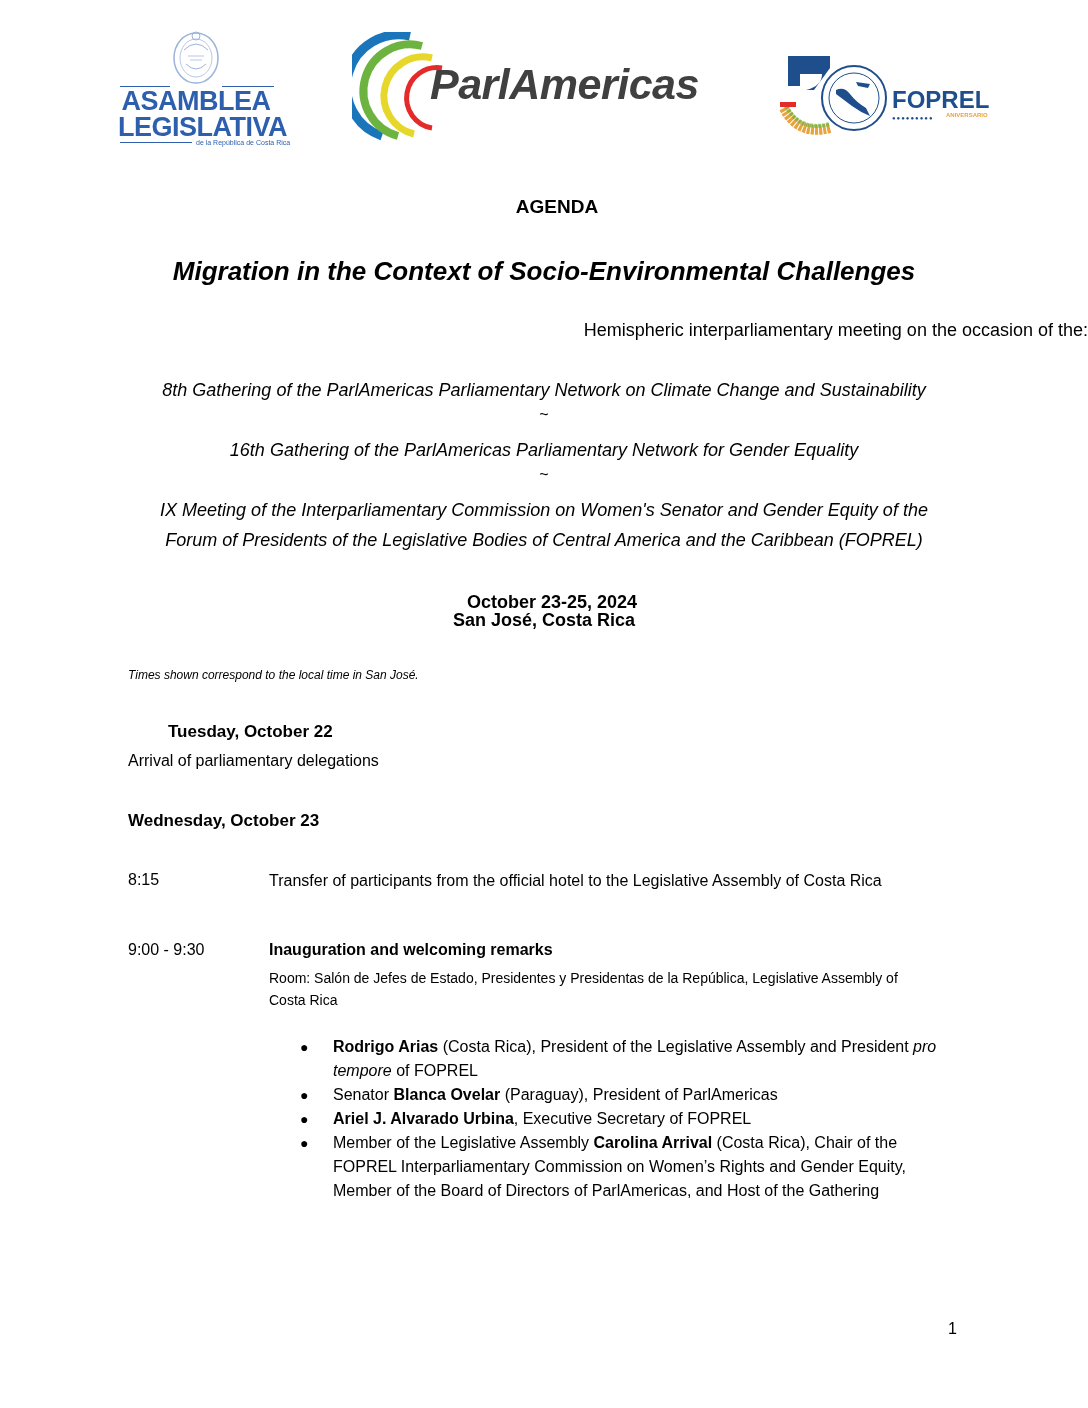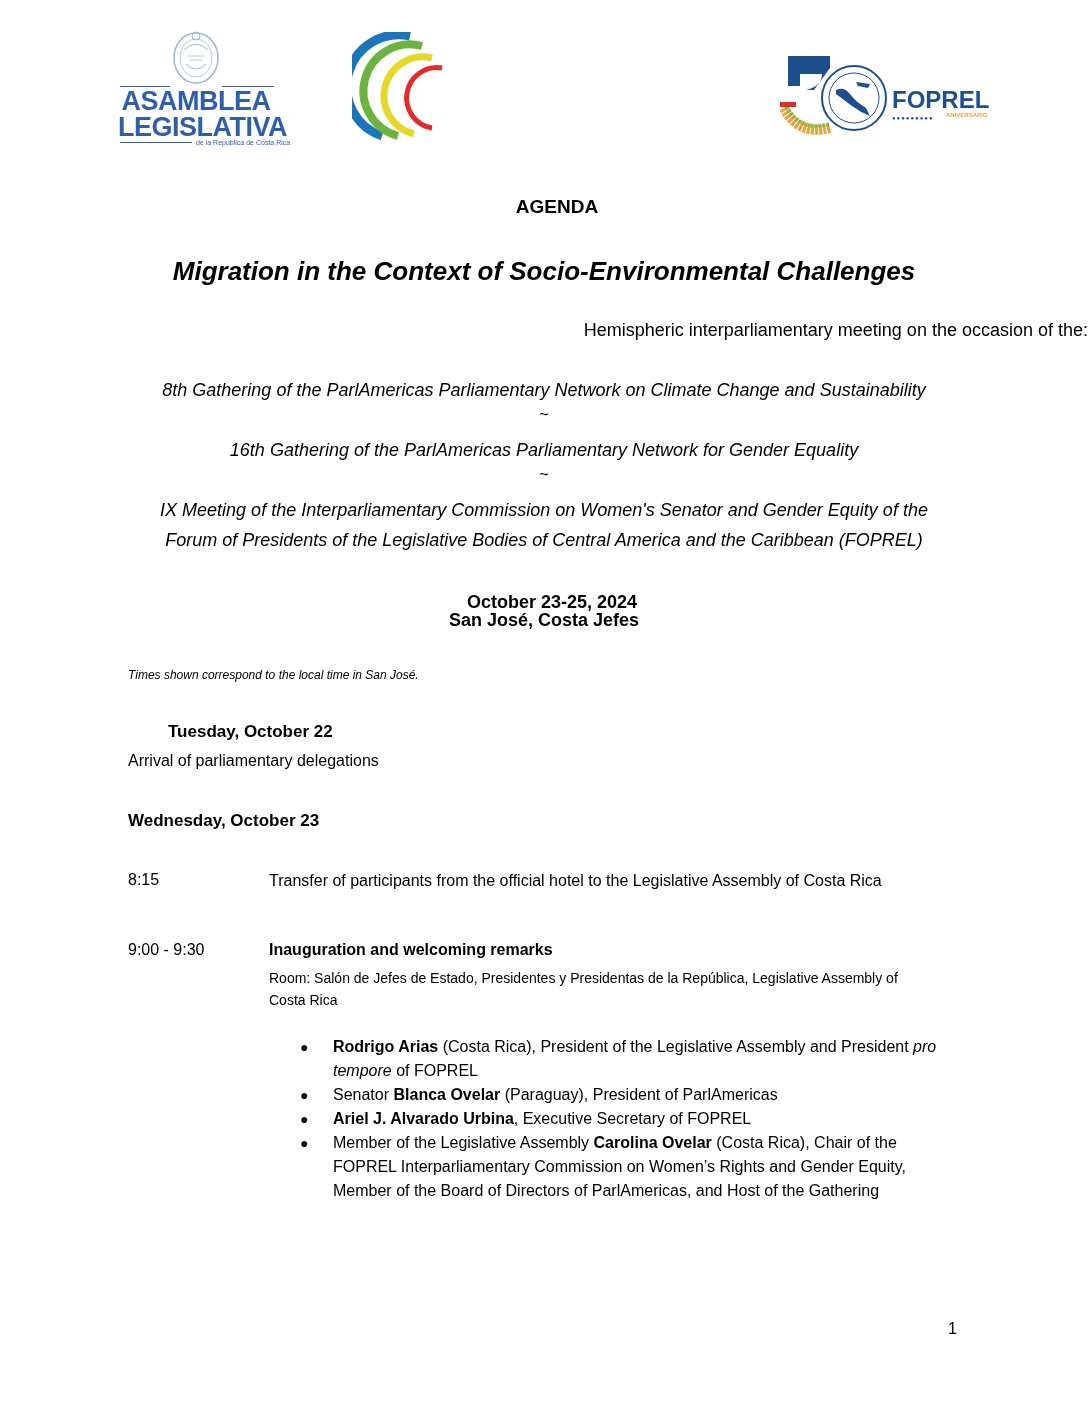--- a/index.html
+++ b/index.html
@@ -93,20 +93,21 @@
   <div class="asamblea-sub">de la República de Costa Rica</div>
 </div>
 
 <div class="abs logo-parl">
   <svg style="position:absolute;left:0;top:0" width="110" height="110" viewBox="0 0 110 110">
     <path d="M58 4 A52 52 0 0 0 30 104" fill="none" stroke="#1B75BB" stroke-width="9"></path>
     <path d="M70 14 A42 42 0 0 0 46 104" fill="none" stroke="#6DB33F" stroke-width="8"></path>
     <path d="M80 26 A32 32 0 0 0 62 102" fill="none" stroke="#E6D72A" stroke-width="7"></path>
     <path d="M90 36 A24 24 0 0 0 80 96" fill="none" stroke="#E52A2A" stroke-width="5"></path>
   </svg>
+  <div class="parl-text">ParlAmericas</div>
 </div>
 
 <div class="abs logo-foprel">
   <svg style="position:absolute;left:0;top:0" width="112" height="84" viewBox="0 0 112 84">
     <path d="M10 4 L52 4 L52 16 L36 38 L28 38 Q44 34 44 22 L22 22 L22 34 L10 34 Z" fill="#1F4E8C"></path>
     <path d="M6 56 Q20 84 52 76" fill="none" stroke="#E8A33D" stroke-width="10" stroke-dasharray="3 1"></path>
     <path d="M8 54 Q22 80 52 72" fill="none" stroke="#6DB33F" stroke-width="4" stroke-dasharray="3 1" opacity="0.7"></path>
     <rect x="2" y="50" width="16" height="5" fill="#E52A2A"></rect>
     <circle cx="76" cy="46" r="32" fill="#ffffff" stroke="#1F4E8C" stroke-width="2"></circle>
     <circle cx="76" cy="46" r="25" fill="none" stroke="#1F4E8C" stroke-width="1"></circle>
@@ -121,21 +122,21 @@
 <div class="abs center agenda">AGENDA</div>
 <div class="abs center main-title">Migration in the Context of Socio-Environmental Challenges</div>
 <div class="abs center occasion">Hemispheric interparliamentary meeting on the occasion of the:</div>
 <div class="abs center gathering g1">8th Gathering of the ParlAmericas Parliamentary Network on Climate Change and Sustainability</div>
 <div class="abs center sep1">~</div>
 <div class="abs center gathering g2">16th Gathering of the ParlAmericas Parliamentary Network for Gender Equality</div>
 <div class="abs center sep2">~</div>
 <div class="abs center gathering g3">IX Meeting of the Interparliamentary Commission on Women's Senator and Gender Equity of the</div>
 <div class="abs center gathering g3b">Forum of Presidents of the Legislative Bodies of Central America and the Caribbean (FOPREL)</div>
 <div class="abs center dates">October 23-25, 2024</div>
-<div class="abs center place">San José, Costa Jefes</div>
+<div class="abs center place">San José, Costa Rica</div>
 
 <div class="abs tz-note">Times shown correspond to the local time in San José.</div>
 
 <div class="abs day-heading day1">Tuesday, October 22</div>
 <div class="abs day1-desc">Arrival of parliamentary delegations</div>
 
 <div class="abs day-heading day2">Wednesday, October 23</div>
 
 <div class="abs time t1">8:15</div>
 <div class="abs desc d1">Transfer of participants from the official hotel to the Legislative Assembly of Costa Rica</div>
@@ -148,17 +149,17 @@
   <li>
     <span class="bullet">●</span><span></span><b>Rodrigo Arias</b><span> (Costa Rica), President of the Legislative Assembly and President </span><i>pro tempore</i><span> of FOPREL</span>
   </li>
   <li>
     <span class="bullet">●</span><span>Senator </span><b>Blanca Ovelar</b><span> (Paraguay), President of ParlAmericas</span>
   </li>
   <li>
     <span class="bullet">●</span><span></span><b>Ariel J. Alvarado Urbina</b><span>, Executive Secretary of FOPREL</span>
   </li>
   <li>
-    <span class="bullet">●</span><span>Member of the Legislative Assembly </span><b>Carolina Ovelar</b><span> (Costa Rica), Chair of the FOPREL Interparliamentary Commission on Women’s Rights and Gender Equity, Member of the Board of Directors of ParlAmericas, and Host of the Gathering</span>
+    <span class="bullet">●</span><span>Member of the Legislative Assembly </span><b>Carolina Arrival</b><span> (Costa Rica), Chair of the FOPREL Interparliamentary Commission on Women’s Rights and Gender Equity, Member of the Board of Directors of ParlAmericas, and Host of the Gathering</span>
   </li>
 </ul>
 
 <div class="abs page-num">1</div>
 
 </body></html>

